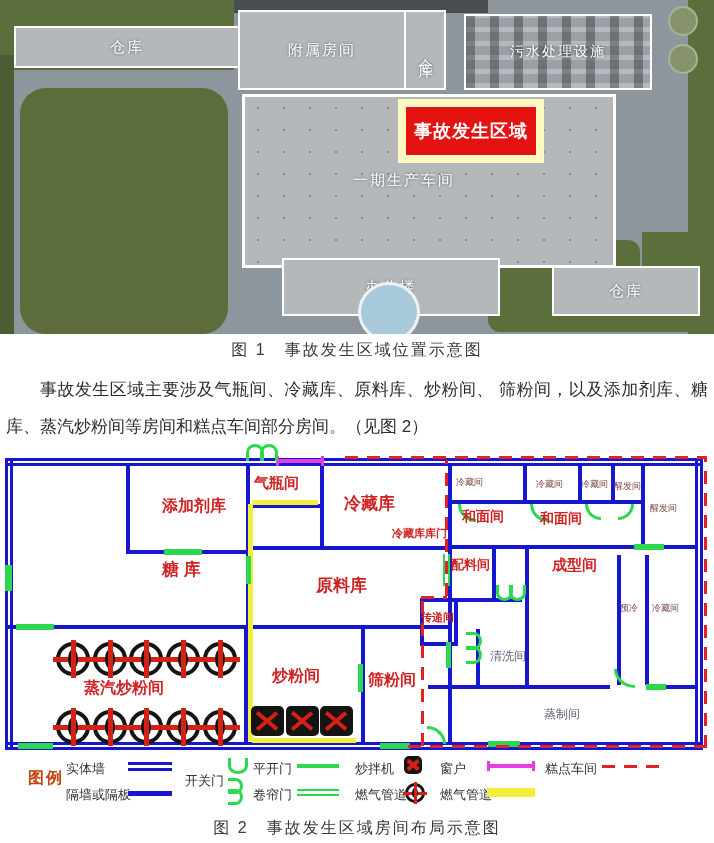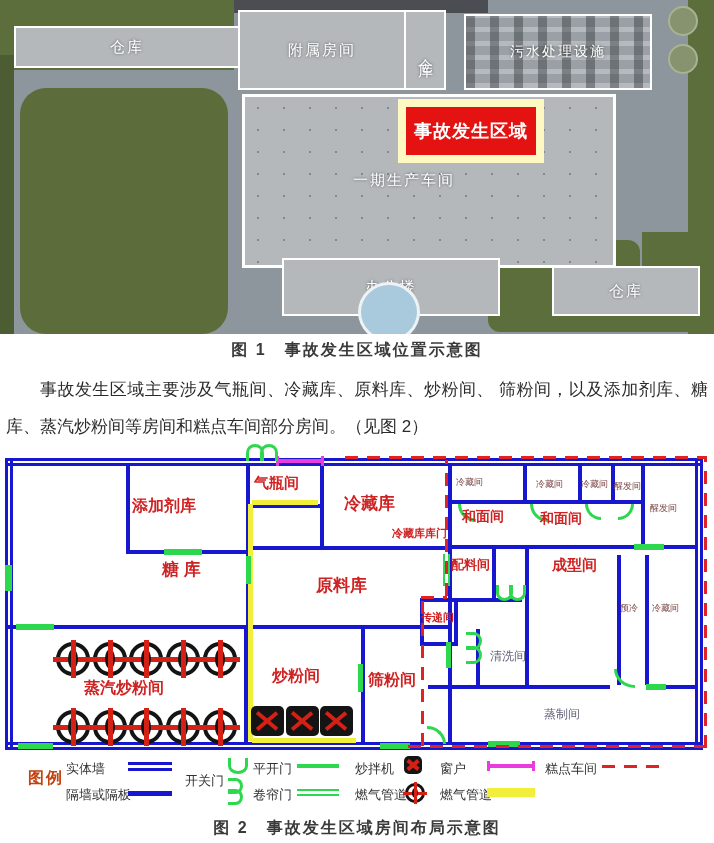--- a/index.html
+++ b/index.html
@@ -20,21 +20,21 @@
        background-size:26px 22px;}
   .vert{writing-mode:vertical-rl;letter-spacing:4px;}
   .sewage{background:#9aa0a5;background-image:
       repeating-linear-gradient(90deg,rgba(55,58,62,.45) 0 9px,transparent 9px 24px),
       repeating-linear-gradient(0deg,rgba(255,255,255,.28) 0 5px,transparent 5px 14px); align-items: center;}
   .redbox{background:var(--accident-red);border:8px solid #fef9c3;color:#fff;display:flex;
       align-items:center;justify-content:center;font-weight:bold;font-size:18px;letter-spacing:1px;}
   .dome{border-radius:50%;background:#a9c9dd;border:3px solid #eef2f4;}
   .bush{border-radius:50%;background:#87936f;border:2px solid #a9b392;}
   
-  .caption{width:714px;text-align:center;color:#3a3a3a;font-size:16px;letter-spacing:2px;font-weight:bold;}
+  .caption{width:714px;text-align:center;color:#3a3a3a;font-size:16px;letter-spacing:2px;}
   #para{left:0;top:372px;width:714px;padding:0 6px;box-sizing:border-box;color:#2b2b2b;
         font-size:17px;line-height:2.15;text-indent:2em;text-align:justify;}
   
   #plan{left:0;top:452px;width:714px;height:364px;background:#fff;}
   .dw-h{height:2px;border-top:3px solid var(--wall);border-bottom:3px solid var(--wall);}
   .dw-v{width:2px;border-left:3px solid var(--wall);border-right:3px solid var(--wall);}
   .sw{background:var(--wall);}
   .gdoor{background:var(--door);}
   .gdbl{border-top:2px solid var(--door);border-bottom:2px solid var(--door);height:3px;background:#fff;}
   .gdbl-v{border-left:2px solid var(--door);border-right:2px solid var(--door);width:3px;background:#fff;}
@@ -222,21 +222,21 @@
       </div>
     <div class="abs pot" style="left:203px;top:258px">
         <i class="blade"></i>
       </div>
 
     <div class="abs fryer" style="left:251px;top:254px;width:33px;height:30px"></div>
     <div class="abs fryer" style="left:286px;top:254px;width:33px;height:30px"></div>
     <div class="abs fryer" style="left:320px;top:254px;width:33px;height:30px"></div>
 
     <div class="abs rlabel" style="left:162px;top:106px;font-size:17px">糖 库</div>
-    <div class="abs rlabel" style="left:132px;top:44px;font-size:16px">添加剂库</div>
+    <div class="abs rlabel" style="left:162px;top:44px;font-size:16px">添加剂库</div>
     <div class="abs rlabel" style="left:254px;top:22px;font-size:15px">气瓶间</div>
     <div class="abs rlabel" style="left:344px;top:40px;font-size:17px">冷藏库</div>
     <div class="abs rsmall" style="left:392px;top:74px">冷藏库库门</div>
     <div class="abs rlabel" style="left:316px;top:122px;font-size:17px">原料库</div>
     <div class="abs rsmall" style="left:421px;top:158px">传递间</div>
     <div class="abs rsmall" style="left:451px;top:104px;font-size:13px">配料间</div>
     <div class="abs rlabel" style="left:84px;top:226px;font-size:16px">蒸汽炒粉间</div>
     <div class="abs rlabel" style="left:272px;top:214px;font-size:16px">炒粉间</div>
     <div class="abs rlabel" style="left:368px;top:218px;font-size:16px">筛粉间</div>
     <div class="abs rlabel" style="left:462px;top:56px;font-size:14px">和面间</div>

